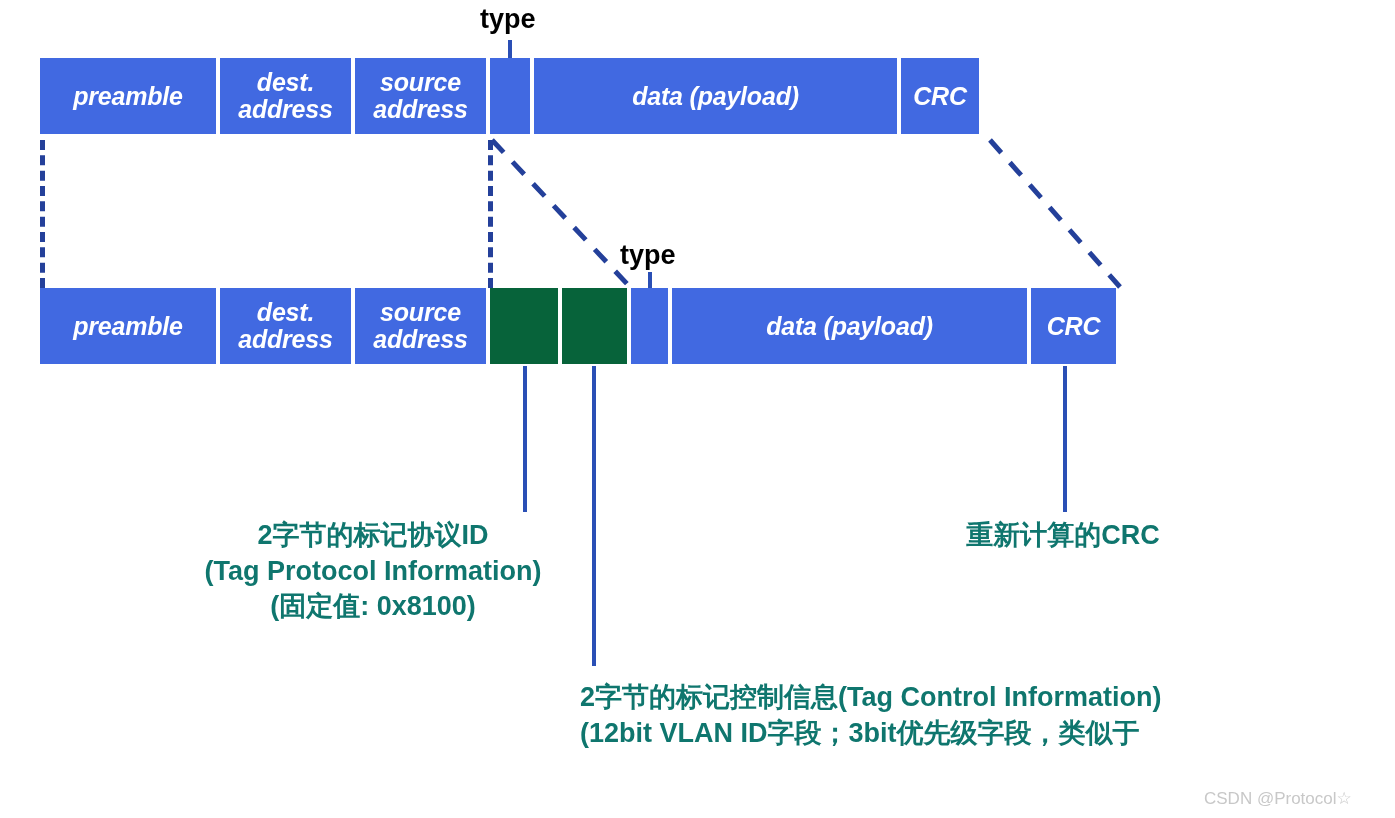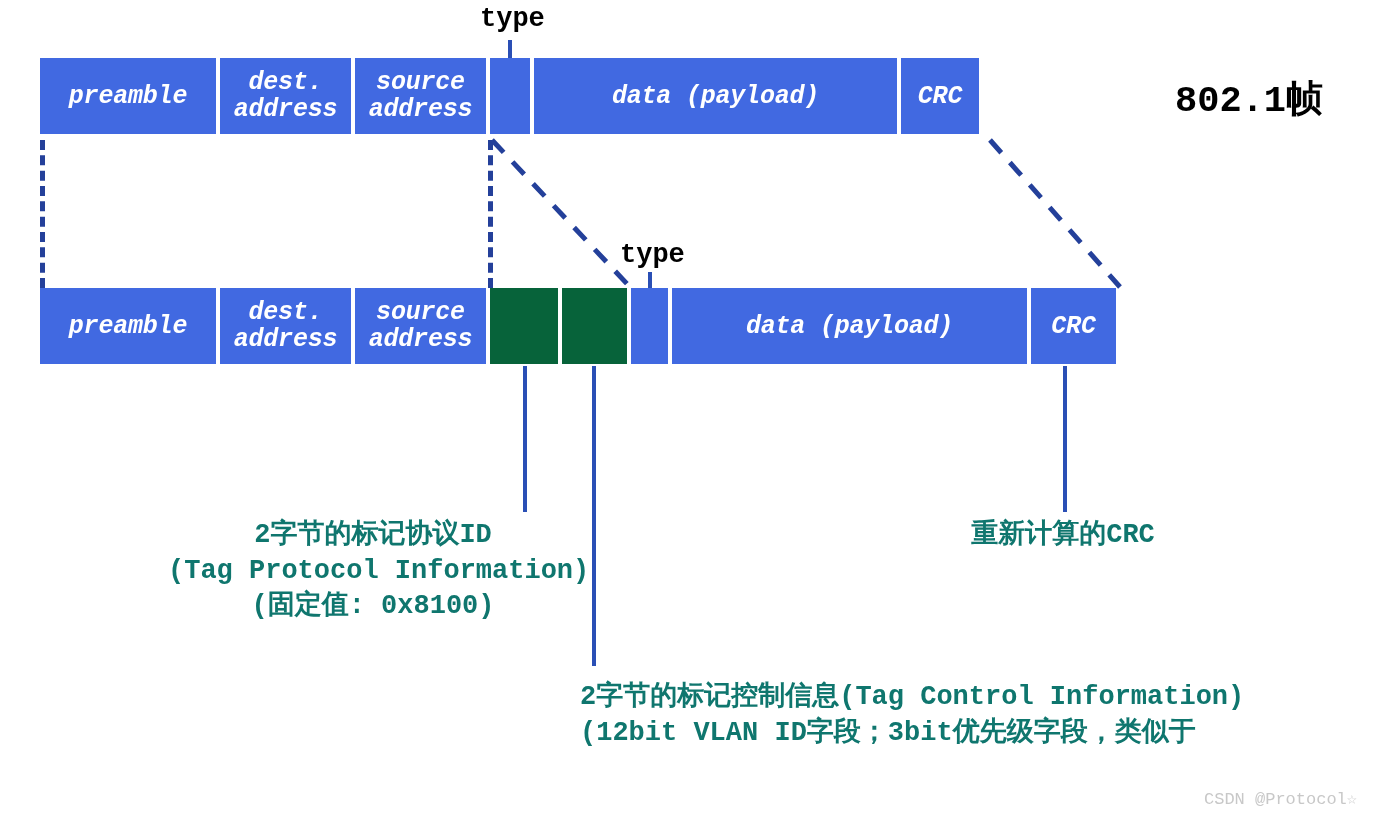--- a/index.html
+++ b/index.html
@@ -9,21 +9,20 @@
   }
   body {
     font-family: "Liberation Sans", "DejaVu Sans", sans-serif;
   }
   #stage {
     position: relative;
     width: 1395px;
     height: 818px;
     background: #ffffff;
     overflow: hidden;
-    font-family: Liberation Mono, monospace;
   }
 
   
   .field {
     position: absolute;
     box-sizing: border-box;
     display: flex;
     align-items: center;
     justify-content: center;
     text-align: center;
@@ -126,21 +125,20 @@
   <div class="field" style="left:490px; top:58px; width:40px; height:76px;"></div>
 
   <div class="field" style="left:534px; top:58px; width:363px; height:76px;">
     <span class="lbl">data (payload)</span>
   </div>
 
   <div class="field" style="left:901px; top:58px; width:78px; height:76px;">
     <span class="lbl">CRC</span>
   </div>
 
-  <div class="frame-name" style="left:1175px; top:74px;">802.1帧</div>
 
   <div class="vline-dash" style="left:40px; top:140px; height:148px;"></div>
 
   <div class="vline-dash" style="left:488px; top:140px; height:148px;"></div>
 
   <svg class="diag" style="left:0px; top:0px; width:1395px; height:818px;">
     <line x1="492" y1="140" x2="630" y2="287" stroke="#24409a" stroke-width="5" stroke-dasharray="17,13"></line>
     <line x1="990" y1="140" x2="1120" y2="287" stroke="#24409a" stroke-width="5" stroke-dasharray="17,13"></line>
   </svg>
 

